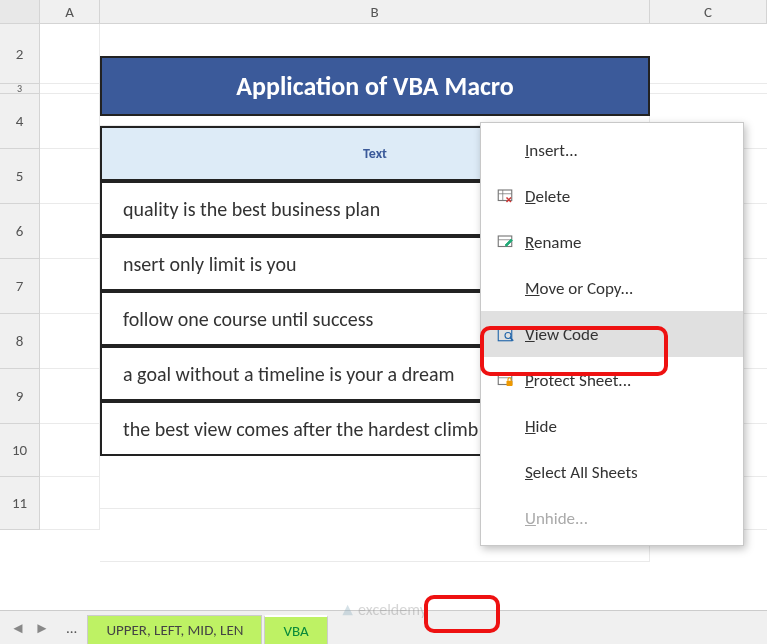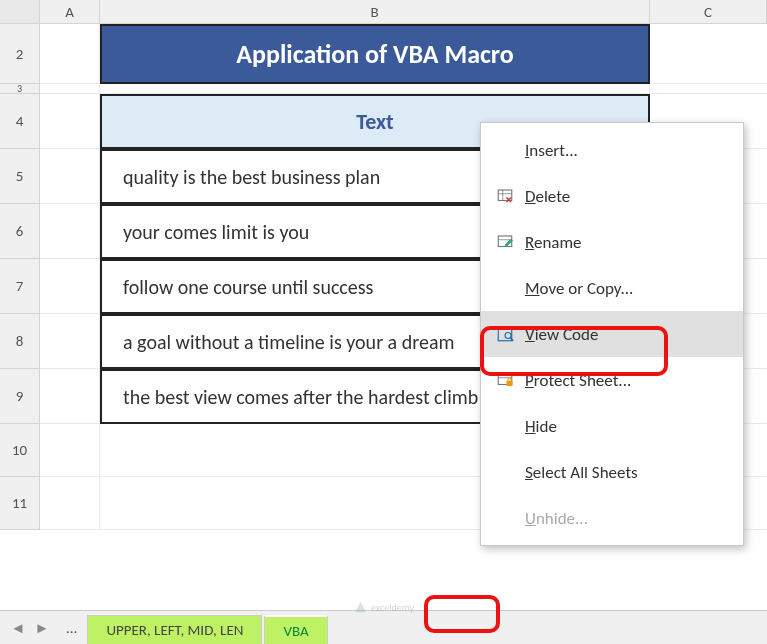--- a/index.html
+++ b/index.html
@@ -44,42 +44,42 @@
     align-items: center;
     justify-content: center;
     color: #555;
     background: #f0f0f0;
     border-right: 1px solid #d4d4d4;
     border-bottom: 1px solid #d4d4d4;
     font-size: 15px;
   }
   .row { display: flex; }
   .cell-a { width: 60px; border-right: 1px solid #eaeaea; border-bottom: 1px solid #eaeaea; }
-  .cell-b { width: 550px; border-right: 1px solid #eaeaea; border-bottom: 1px solid #eaeaea; }
+  .cell-b { width: 550px; border-right: 1px solid #eaeaea; border-bottom: 1px solid #eaeaea; margin-top: 32px; }
   .cell-c { flex: 1; border-bottom: 1px solid #eaeaea; }
   .r2 { height: 60px; }
   .r3 { height: 10px; }
   .r4 { height: 55px; }
   .r5, .r6, .r7, .r8, .r9 { height: 55px; }
   .r10, .r11 { height: 53px; }
   .title-cell {
     background: #3B5A9A;
     color: #fff;
     display: flex;
     align-items: center;
     justify-content: center;
     font-weight: bold;
     font-size: 26px;
     border: 2px solid #222;
   }
   .header-cell {
     background: #ddebf7;
     color: #3B5A9A;
     font-weight: bold;
-    font-size: 22px;
+    font-size: 14px;
     display: flex;
     align-items: center;
     justify-content: center;
     border: 2px solid #222;
   }
   .data-cell {
     font-size: 20px;
     display: flex;
     align-items: center;
     padding-left: 21px;
@@ -166,21 +166,21 @@
     position: relative;
     top: 2px;
   }
   .sheet-tab.active { color: #0a8a3a; font-weight: normal; border-top: 2px solid #fff; }
   .watermark {
     position: absolute;
     left: 50%;
     top: 600px;
     transform: translateX(-50%);
     opacity: 0.35;
-    font-size: 10px;
+    font-size: 16px;
     color: #888;
     pointer-events: none;
     display: flex;
     align-items: center;
     gap: 4px;
   }
 </style>
 </head>
 <body>
 
@@ -216,21 +216,21 @@
 
   <div class="row r5">
     <div class="row-header r5">5</div>
     <div class="cell-a r5"></div>
     <div class="cell-b r5 data-cell">quality is the best business plan</div>
     <div class="cell-c r5"></div>
   </div>
   <div class="row r6">
     <div class="row-header r6">6</div>
     <div class="cell-a r6"></div>
-    <div class="cell-b r6 data-cell">your comes limit is you</div>
+    <div class="cell-b r6 data-cell">nsert only limit is you</div>
     <div class="cell-c r6"></div>
   </div>
   <div class="row r7">
     <div class="row-header r7">7</div>
     <div class="cell-a r7"></div>
     <div class="cell-b r7 data-cell">follow one course until success</div>
     <div class="cell-c r7"></div>
   </div>
   <div class="row r8">
     <div class="row-header r8">8</div>

